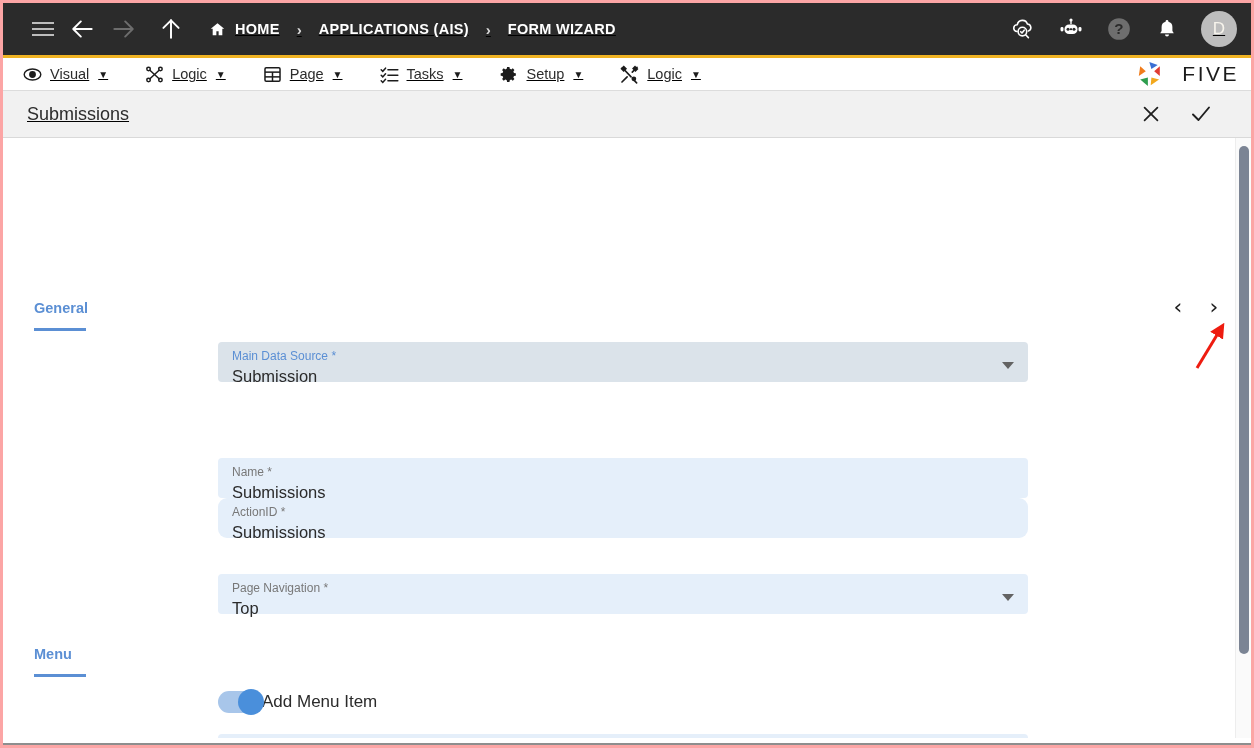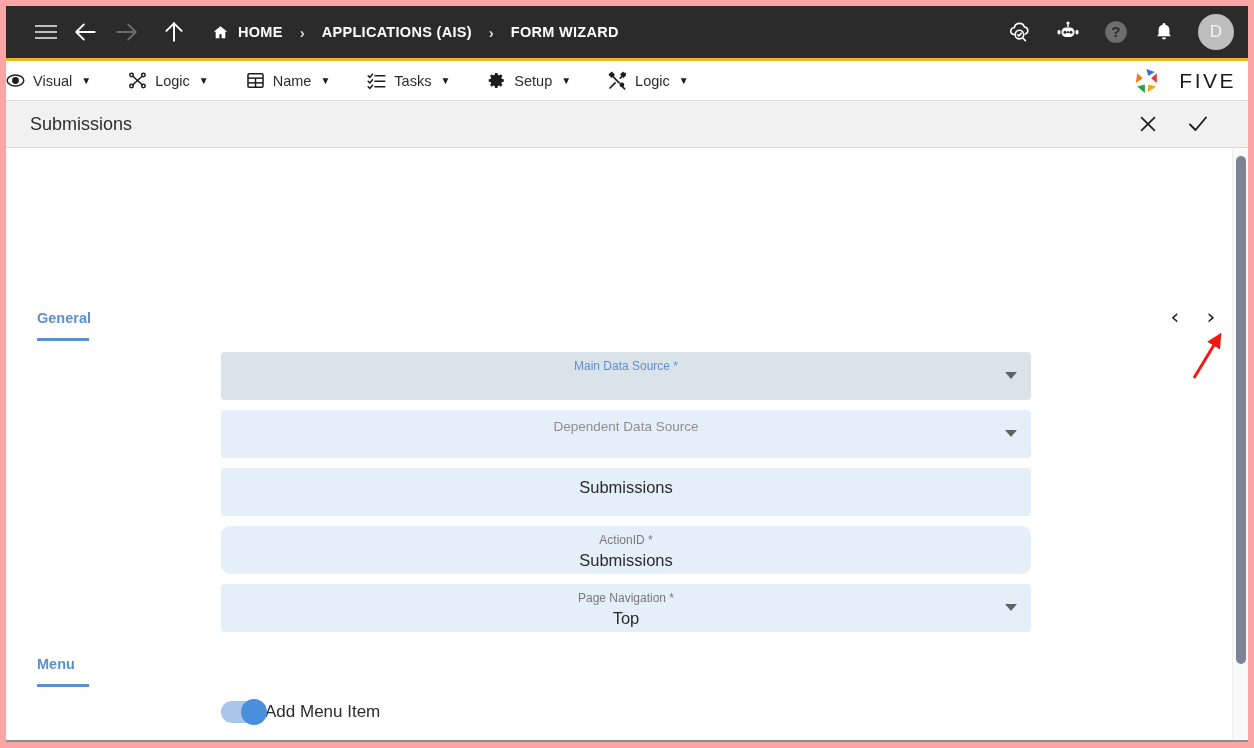--- a/index.html
+++ b/index.html
@@ -5,23 +5,24 @@
   * { box-sizing: border-box; margin: 0; padding: 0; }
   html, body {
     width: 1254px; height: 748px;
     font-family: "Liberation Sans", sans-serif;
     background: #ffffff;
     overflow: hidden;
   }
   #app {
     position: relative;
     width: 1254px; height: 748px;
-    border: 6px solid #fca5a5;
+    border: 3px solid #fca5a5;
     background: #fff;
     overflow: hidden;
+    text-decoration: underline;
   }
 
   
   .topbar {
     position: relative;
     height: 55px;
     background: #2b2b2b;
     display: flex;
     align-items: center;
     padding: 0 14px 0 20px;
@@ -63,24 +64,25 @@
   .avatar {
     width: 36px; height: 36px; border-radius: 50%;
     background: #bdbdbd; color: #f7f4ec;
     display: flex; align-items: center; justify-content: center;
     font-size: 17px; font-weight: 500;
     margin-left: 8px;
   }
 
   
   .menubar {
-    height: 40px;
+    height: 33px;
     background: #ffffff;
     display: flex;
     align-items: center;
+    padding-left: 20px;
     border-bottom: 1px solid #dcdcdc;
     position: relative;
   }
   .menu-item {
     display: flex; align-items: center; gap: 8px;
     margin-right: 37px;
     font-size: 14.5px;
     color: #2c2c2c;
     white-space: nowrap;
   }
@@ -139,25 +141,24 @@
     display: block;
     width: 52px; height: 3px;
     background: #5b8fd4;
     margin-top: 12px;
   }
 
   .field {
     position: absolute;
     left: 215px;
     width: 810px;
-    height: 48px;
+    height: 40px;
     background: #e5effa;
     border-radius: 4px;
     padding: 7px 14px 0 14px;
-    text-align: center;
   }
   .field.focused { background: #dbe3ea; }
   .field .flabel {
     font-size: 12px;
     color: #787878;
     line-height: 15px;
     display: block;
   }
   .field.focused .flabel { color: #5b8fd4; }
   .field .fvalue {
@@ -362,21 +363,21 @@
 
     <div class="menu-item">
       <span class="mi-icon">
         <svg width="19" height="19" viewBox="0 0 24 24" fill="none" stroke="currentColor" stroke-width="1.9">
           <rect x="2.5" y="3.5" width="19" height="17" rx="1.5"></rect>
           <line x1="2.5" y1="9" x2="21.5" y2="9"></line>
           <line x1="12" y1="9" x2="12" y2="20.5"></line>
           <line x1="2.5" y1="15" x2="21.5" y2="15"></line>
         </svg>
       </span>
-      <span>Name</span>
+      <span>Page</span>
       <span class="caret">▼</span>
     </div>
 
     <div class="menu-item">
       <span class="mi-icon">
         <svg width="20" height="19" viewBox="0 0 24 24" fill="none" stroke="currentColor" stroke-width="1.9" stroke-linecap="round">
           <polyline points="1.5,6 3.5,8 7,4"></polyline>
           <polyline points="1.5,13 3.5,15 7,11"></polyline>
           <polyline points="1.5,20 3.5,22 7,18"></polyline>
           <line x1="10" y1="6" x2="22.5" y2="6"></line>
@@ -459,33 +460,31 @@
             <marker id="ah" markerWidth="5" markerHeight="5" refX="2.2" refY="2.5" orient="auto">
               <polygon points="0,0 5,2.5 0,5" fill="#ee1c10"></polygon>
             </marker>
           </defs>
           <line x1="10" y1="50" x2="33" y2="12" stroke="#ee1c10" stroke-width="3" marker-end="url(#ah)"></line>
         </svg>
       </div>
 
       <div class="field focused" style="top:204px;">
         <span class="flabel">Main Data Source *</span>
+        <span class="fvalue">Submission</span>
         <span class="ddarrow"></span>
       </div>
 
-      <div class="field" style="top:262px;">
-        <span class="fplaceholder">Dependent Data Source</span>
-        <span class="ddarrow"></span>
-      </div>
 
       <div class="field" style="top:320px;">
+        <span class="flabel">Name *</span>
         <span class="fvalue">Submissions</span>
       </div>
 
-      <div class="field" style="top:378px;border-radius:9px;">
+      <div class="field" style="top:360px;border-radius:9px;">
         <span class="flabel">ActionID *</span>
         <span class="fvalue">Submissions</span>
       </div>
 
       <div class="field" style="top:436px;">
         <span class="flabel">Page Navigation *</span>
         <span class="fvalue">Top</span>
         <span class="ddarrow"></span>
       </div>
 

